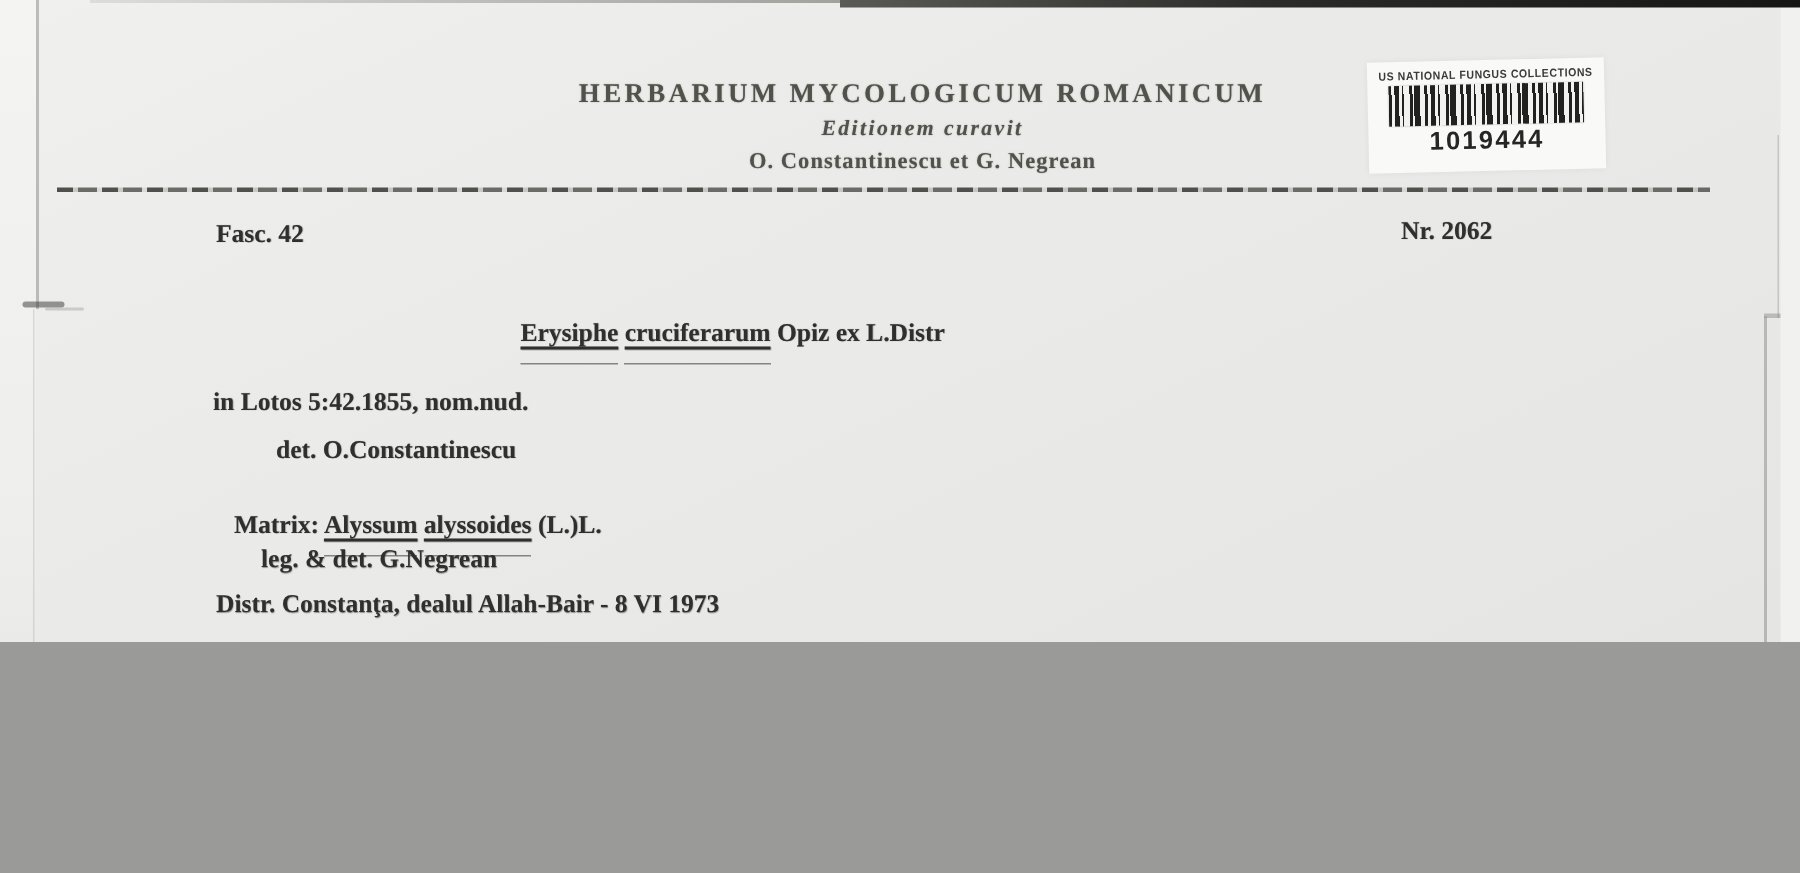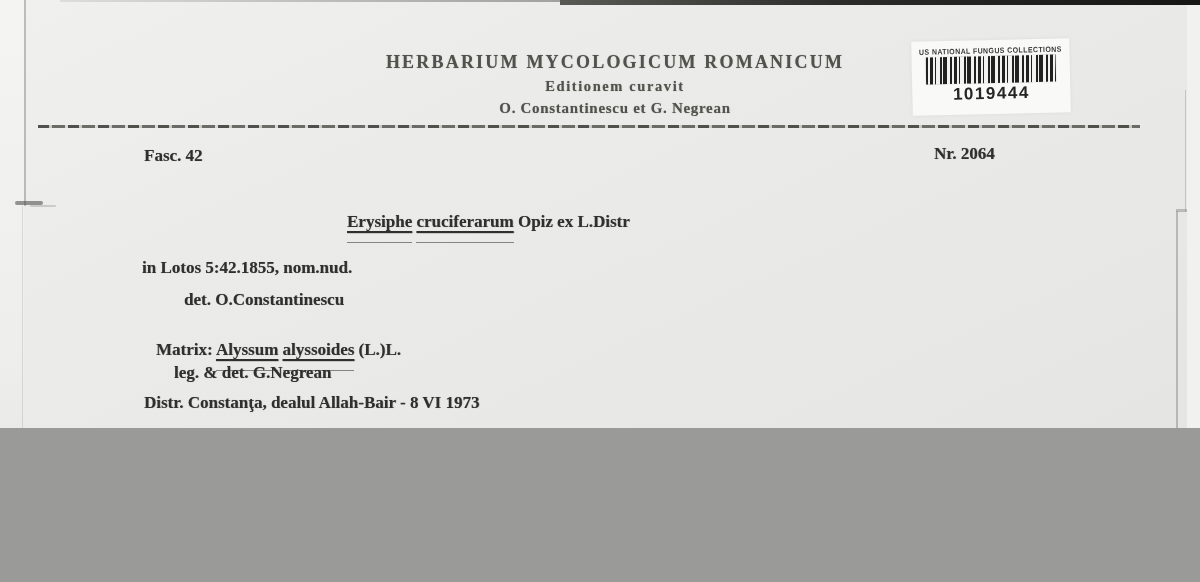--- a/index.html
+++ b/index.html
@@ -47,21 +47,21 @@
   .edge-right-3 { left: 1171px; top: 548px; width: 1.5px; height: 34px;  background: rgba(120,120,116,.32); }
 
   
   .letterhead {
     position: absolute; left: 30px; right: 0; text-align: center;
     font-family: "Liberation Serif", "DejaVu Serif", serif;
     font-weight: 700; color: #52524c;
     text-shadow: 0 0 1px rgba(82,82,76,.5);
   }
   .lh-title    { top: 52px;  font-size: 18px;   letter-spacing: 2.2px; }
-  .lh-subtitle { top: 78px;  font-size: 14.5px; letter-spacing: 1.6px; }
+  .lh-subtitle { top: 78px;  font-size: 14.5px; letter-spacing: 1.6px; font-style: italic; }
   .lh-editors  { top: 100px; font-size: 15px;   letter-spacing: 0.7px; text-align: center; }
 
   .header-rule {
     position: absolute; left: 38px; top: 125px; width: 1102px; height: 2.5px;
     background: repeating-linear-gradient(90deg,
       rgba(52,52,48,.85) 0px, rgba(52,52,48,.85) 11px,
       rgba(52,52,48,.2) 11px, rgba(52,52,48,.2) 14px,
       rgba(52,52,48,.7) 14px, rgba(52,52,48,.7) 27px,
       rgba(52,52,48,.1) 27px, rgba(52,52,48,.1) 30px);
   }
@@ -147,21 +147,21 @@
   <div class="letterhead lh-editors">O. Constantinescu et G. Negrean</div>
   <div class="header-rule"></div>
 
   <div class="barcode">
     <div class="barcode-label">US NATIONAL FUNGUS COLLECTIONS</div>
     <div class="barcode-bars"></div>
     <div class="barcode-number">1019444</div>
   </div>
 
   <div class="tline ln-fasc">Fasc. 42</div>
-  <div class="tline ln-nr">Nr. 2064</div>
+  <div class="tline ln-nr">Nr. 2062</div>
 
   <div class="tline ln-title">
     <span class="u">Erysiphe</span><span> </span><span class="u">cruciferarum</span><span> Opiz ex L.Distr</span>
   </div>
 
 
   <div class="tline ln-ref2">in Lotos 5:42.1855, nom.nud.</div>
 
   <div class="tline ln-matrix">
     <span>Matrix: </span><span class="u">Alyssum</span><span> </span><span class="u">alyssoides</span><span> (L.)L.</span>

